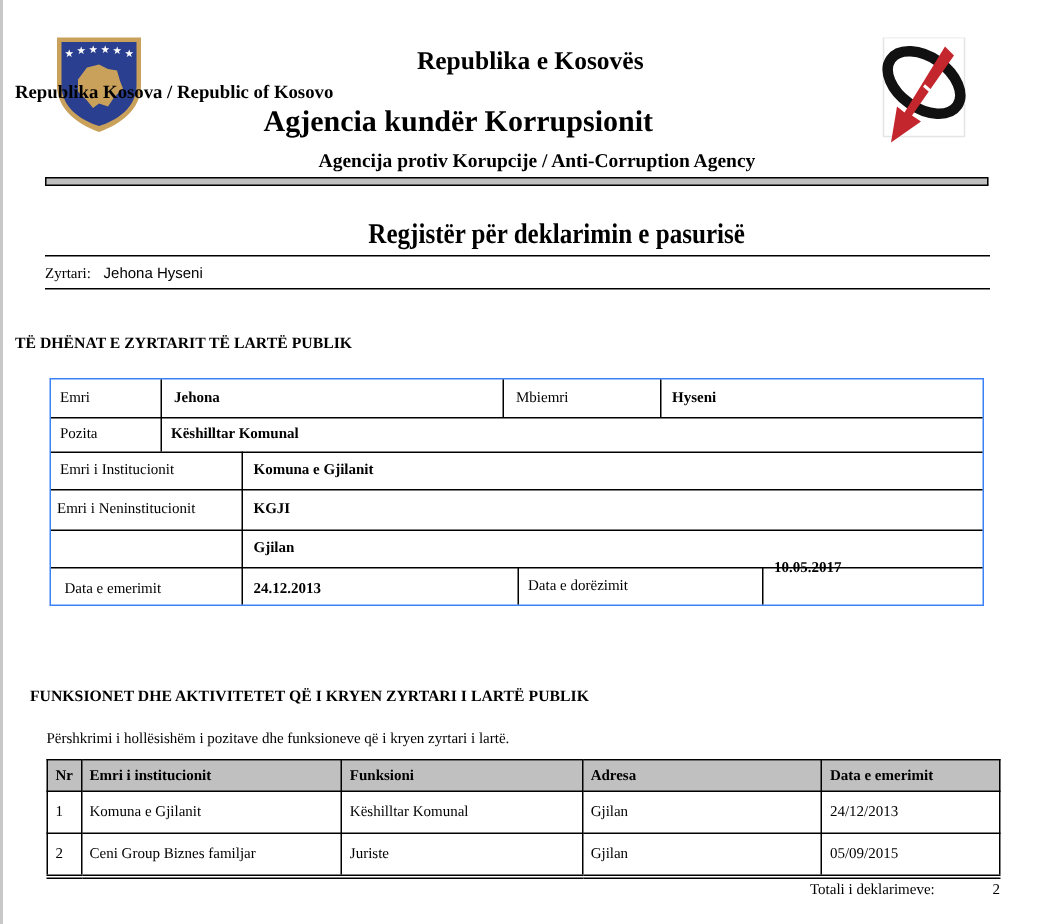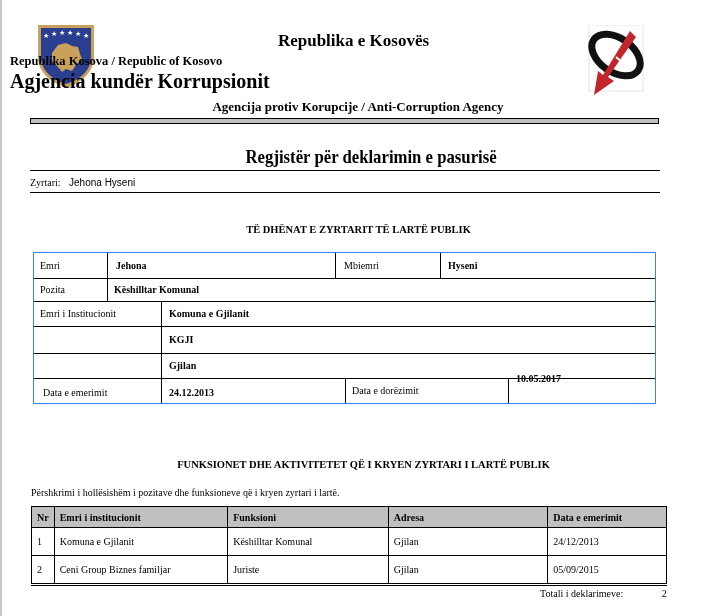--- a/index.html
+++ b/index.html
@@ -8,33 +8,33 @@
     background: #ffffff; font-family: "Liberation Serif", serif; color: #000;
   }
   .left-rule { position: absolute; left: 0; top: 0; width: 2px; height: 616px; background: #c8c8c8; }
   .abs { position: absolute; }
 
   
   .emblem { left: 36px; top: 23px; width: 60px; height: 66px; }
   .aca-logo { left: 586px; top: 25px; width: 58px; height: 72px; }
   .h-line1 { left: 0; width: 707px; top: 31px; text-align: center; font-size: 17px; font-weight: bold; }
   .h-line2 { left: 0; width: 707px; top: 54px; text-align: left; font-size: 12.5px; font-weight: bold; padding-left: 10px; box-sizing: border-box; }
-  .h-line3 { left: 0; width: 601px; top: 70px; font-size: 20px; font-weight: bold; padding-left: 10px; box-sizing: border-box; }
+  .h-line3 { left: 0; width: 601px; top: 70px; text-align: center; font-size: 20px; font-weight: bold; padding-left: 10px; box-sizing: border-box; }
   .h-line4 { left: 0; width: 706px; top: 99px; text-align: center; font-size: 13px; font-weight: bold; padding-left: 10px; box-sizing: border-box; }
   .header-bar { left: 30px; top: 118px; width: 627px; height: 4px; background: #c0c0c0; border: 1px solid #000; }
 
   
   .doc-title { left: 0; width: 707px; top: 146px; text-align: center; font-size: 19px; font-weight: bold; transform: scaleX(0.88); transform-origin: 50% 0; padding-left: 40px; box-sizing: border-box; }
   .title-rule { left: 30px; width: 630px; top: 170px; height: 1px; background: #000; }
   .zyrtari-row { left: 30px; top: 177px; font-size: 10px; }
   .zyrtari-row .lbl { font-family: "Liberation Serif", serif; }
   .zyrtari-row .val { font-family: "Liberation Sans", sans-serif; margin-left: 6px; font-size: 10px; }
   .zyrtari-rule { left: 30px; width: 630px; top: 192px; height: 1px; background: #000; }
 
-  .section-title { left: 0; width: 707px; text-align: center; font-size: 10.5px; font-weight: bold; }
+  .section-title { left: 0; width: 707px; text-align: left; font-size: 10.5px; font-weight: bold; }
   .sec1 { top: 224px; padding-left: 10px; box-sizing: border-box; }
   .sec2 { top: 459px; padding-left: 20px; box-sizing: border-box; }
 
   
   .box { left: 33px; top: 252px; width: 623px; height: 152px; border: 1px solid #3b82f6; box-sizing: border-box; }
   .cell { position: absolute; font-size: 10px; display: flex; align-items: center; box-sizing: border-box; }
   .b { font-weight: bold; }
   .hl { position: absolute; height: 1px; background: #000; }
   .vl { position: absolute; width: 1px; background: #000; }
 
@@ -113,20 +113,21 @@
   <div class="cell b" style="left:82px; top:0; height:25px;">Jehona</div>
   <div class="cell" style="left:310px; top:0; height:25px;">Mbiemri</div>
   <div class="cell b" style="left:414px; top:0; height:25px;">Hyseni</div>
 
   <div class="cell" style="left:6px; top:25px; height:23px;">Pozita</div>
   <div class="cell b" style="left:80px; top:25px; height:23px;">Këshilltar Komunal</div>
 
   <div class="cell" style="left:6px; top:48px; height:25px;">Emri i Institucionit</div>
   <div class="cell b" style="left:135px; top:48px; height:25px;">Komuna e Gjilanit</div>
 
+  <div class="cell" style="left:4px; top:73px; height:27px;">Emri i Neninstitucionit</div>
   <div class="cell b" style="left:135px; top:73px; height:27px;">KGJI</div>
 
   <div class="cell b" style="left:135px; top:100px; height:25px;">Gjilan</div>
 
   <div class="cell" style="left:9px; top:127px; height:25px;">Data e emerimit</div>
   <div class="cell b" style="left:135px; top:127px; height:25px;">24.12.2013</div>
   <div class="cell" style="left:318px; top:125px; height:25px;">Data e dorëzimit</div>
   <div class="cell b" style="left:482px; top:113px; height:25px;">10.05.2017</div>
 </div>
 

